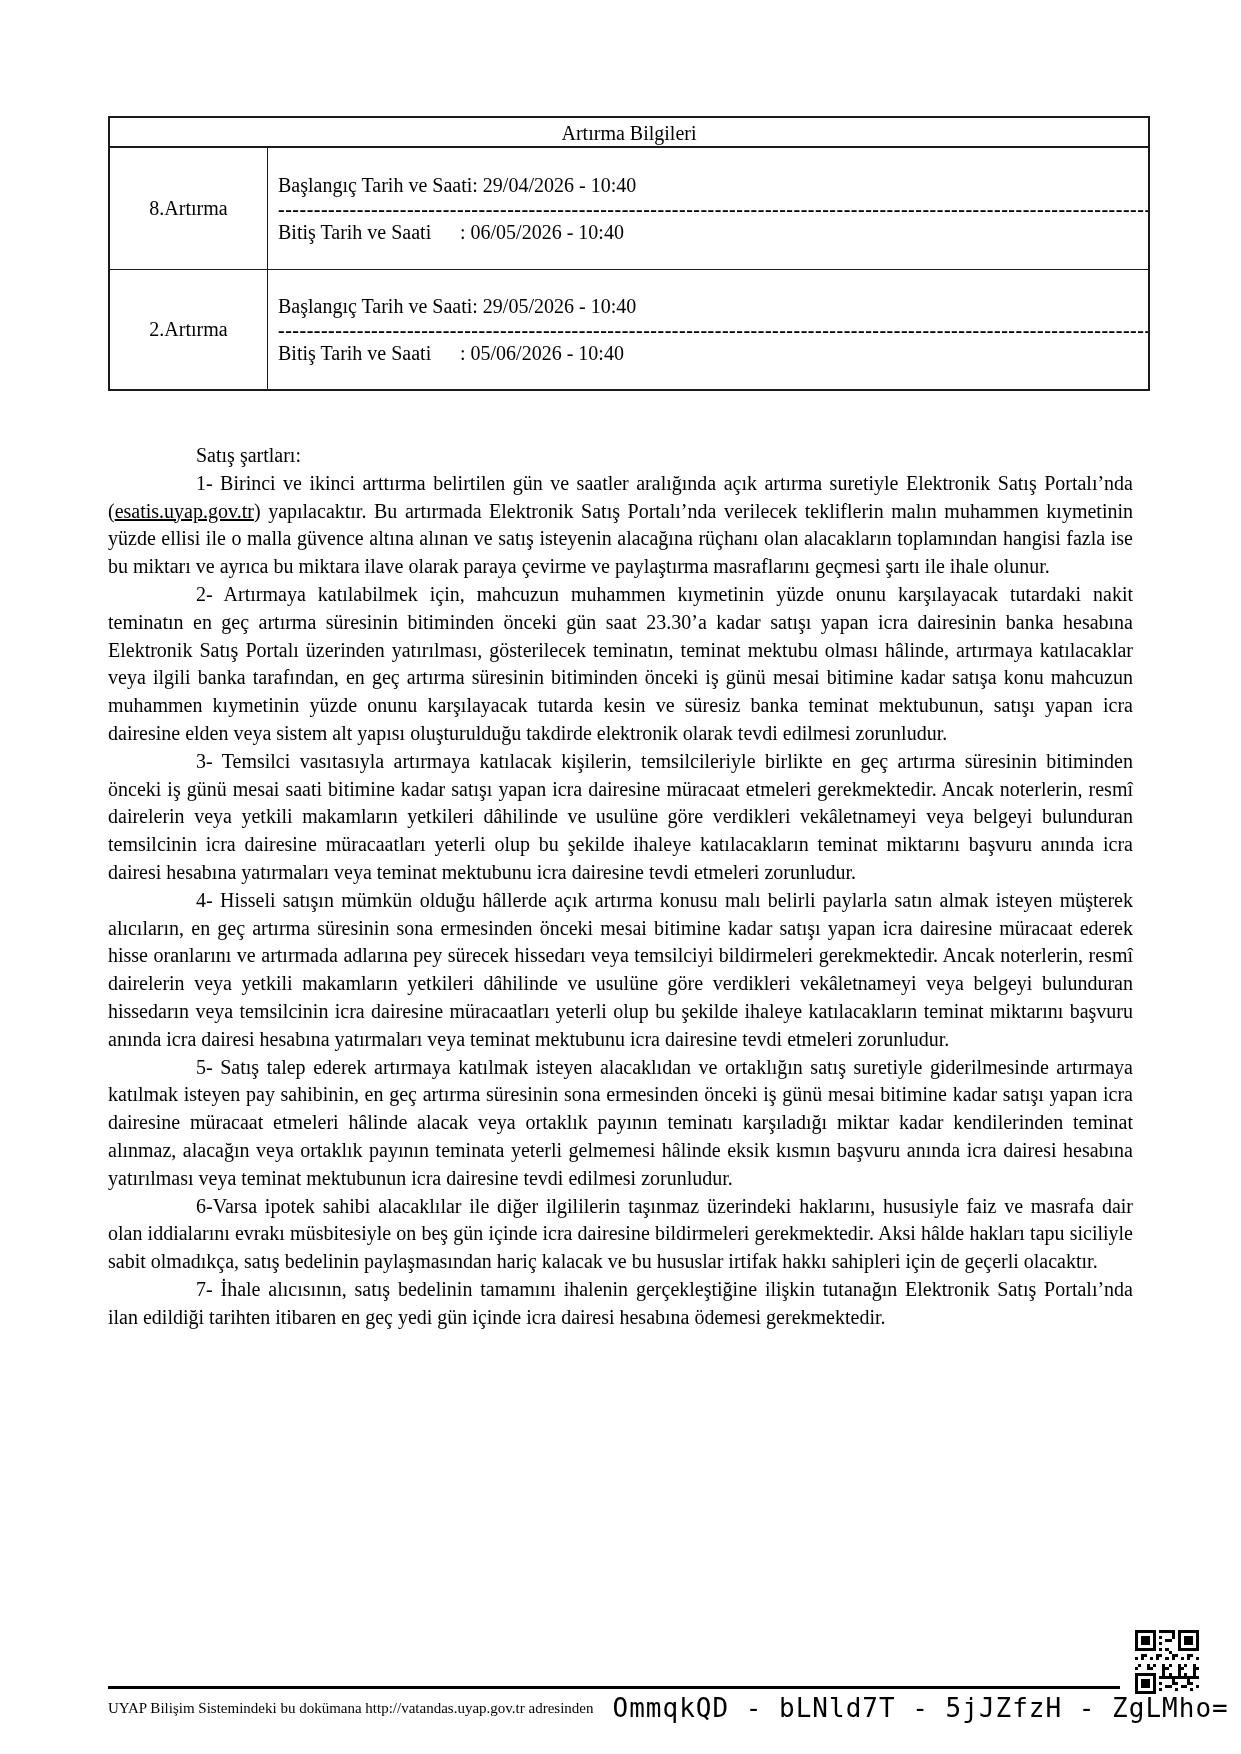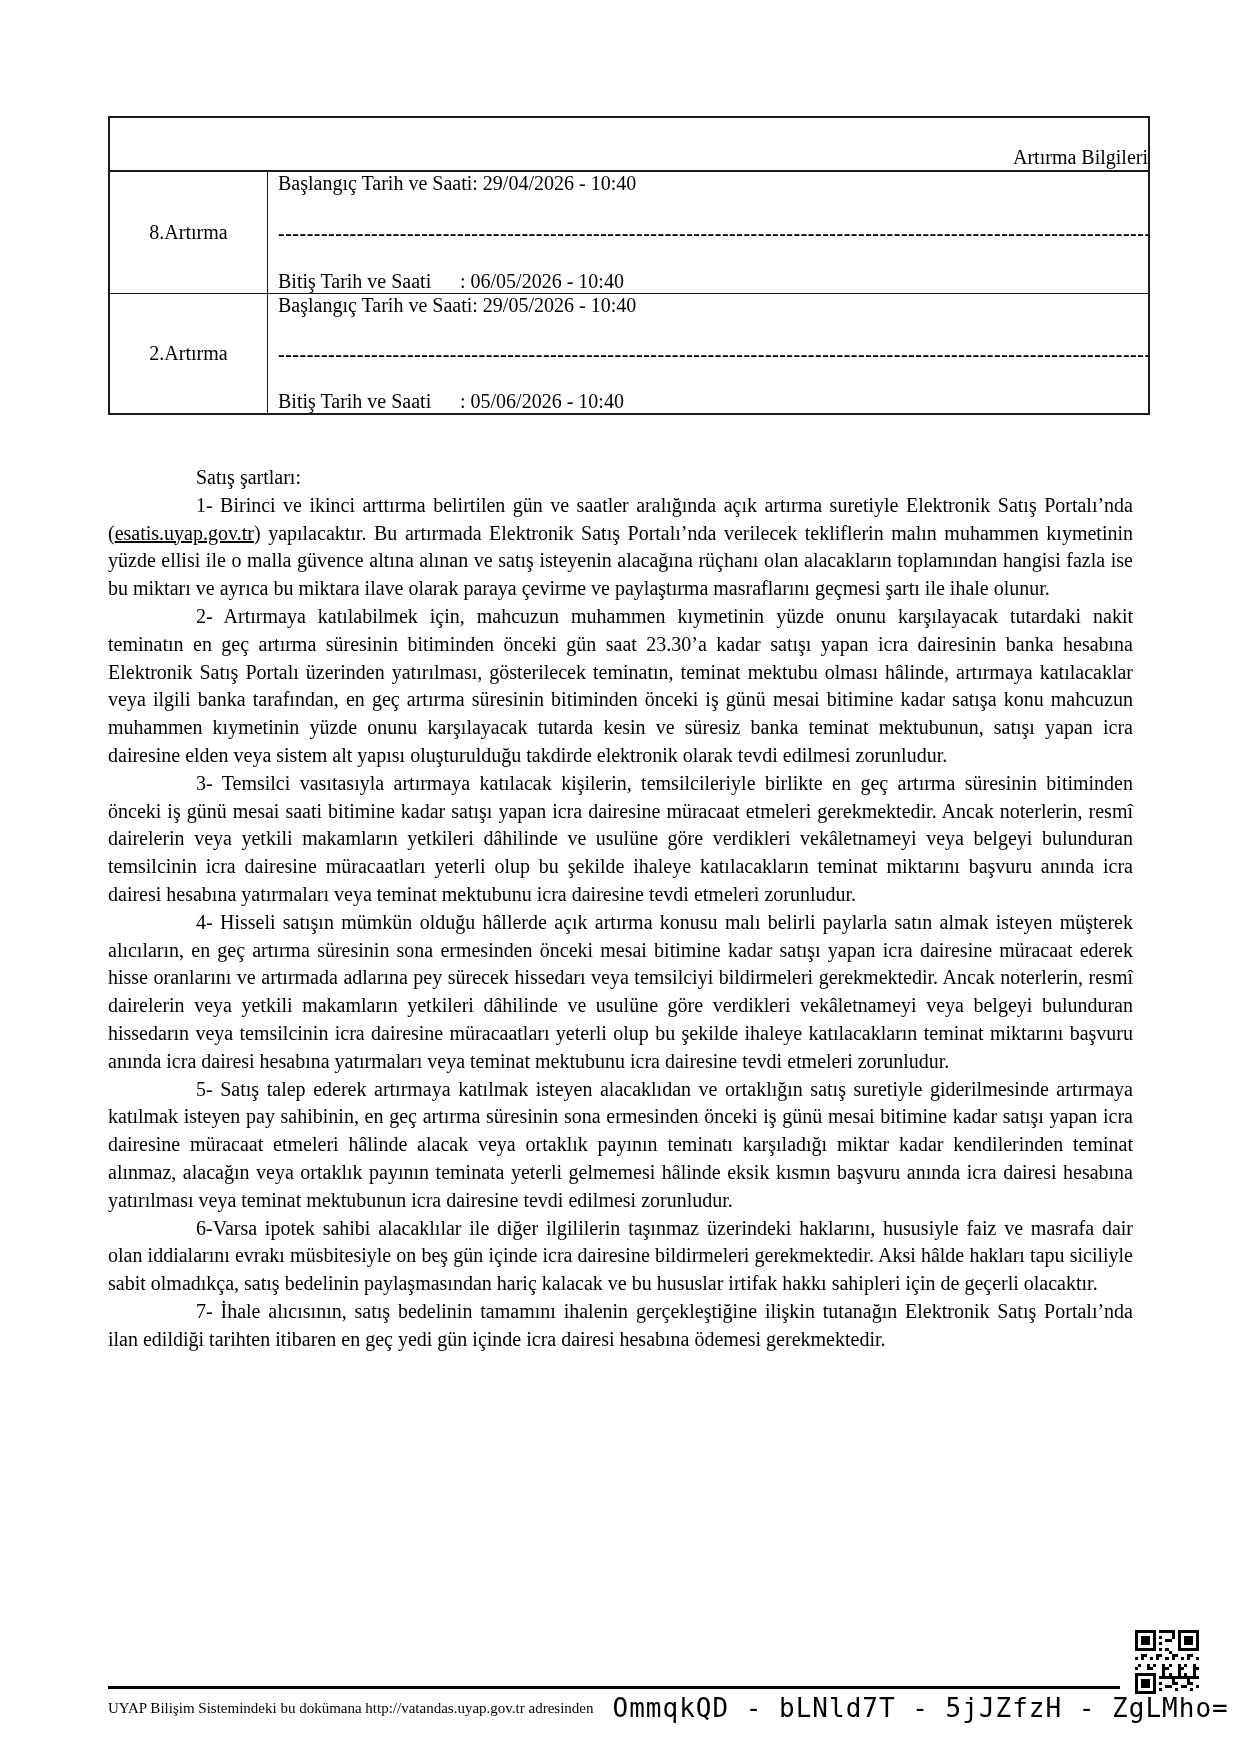--- a/index.html
+++ b/index.html
@@ -7,43 +7,43 @@
     width:1241px;height:1754px;position:relative;background:#ffffff;
     font-family:"Liberation Serif", serif;color:#000;
   }
   
   .auction-table{
     position:absolute;left:108px;top:116px;width:1042px;
     border:2px solid #1a1a1a;box-sizing:border-box;
     font-size:20px;
   }
   .t-title{
-    height:30px;line-height:30px;text-align:right;
-    border-bottom:2px solid #1a1a1a;box-sizing:border-box;margin-top:24px;
+    height:30px;line-height:30px;text-align:center;
+    border-bottom:2px solid #1a1a1a;box-sizing:border-box;
   }
   .t-row{display:flex;box-sizing:border-box;}
   .t-row.first{height:122px;border-bottom:1px solid #1a1a1a;}
   .t-row.second{height:119px;}
   .t-left{
     width:158px;flex:0 0 158px;border-right:1px solid #1a1a1a;
     display:flex;align-items:center;justify-content:center;box-sizing:border-box;
   }
   .t-right{
-    flex:1;display:flex;flex-direction:column;justify-content:space-between;
+    flex:1;display:flex;flex-direction:column;justify-content:center;
     padding-left:10px;box-sizing:border-box;overflow:hidden;
   }
   .cell-line{white-space:nowrap;}
   .cell-line .lbl{display:inline-block;min-width:182px;}
   .dashes{
     white-space:nowrap;overflow:hidden;height:24px;line-height:24px;
     letter-spacing:0.5px;font-weight:bold;
   }
   
   .body-text{
-    position:absolute;left:108px;top:464px;width:1025px;
+    position:absolute;left:108px;top:442px;width:1025px;
     font-size:20px;line-height:27.8px;
   }
   .body-text p{margin:0;text-indent:88px;text-align:justify;}
   .body-text p.heading{text-align:left;}
   .b{font-weight:normal;}
   .u{text-decoration:underline;}
   
   .footer{position:absolute;left:108px;top:1686px;width:1012px;}
   .footer-rule{height:0;border-top:3px solid #000;width:1012px;}
   .footer-line{

